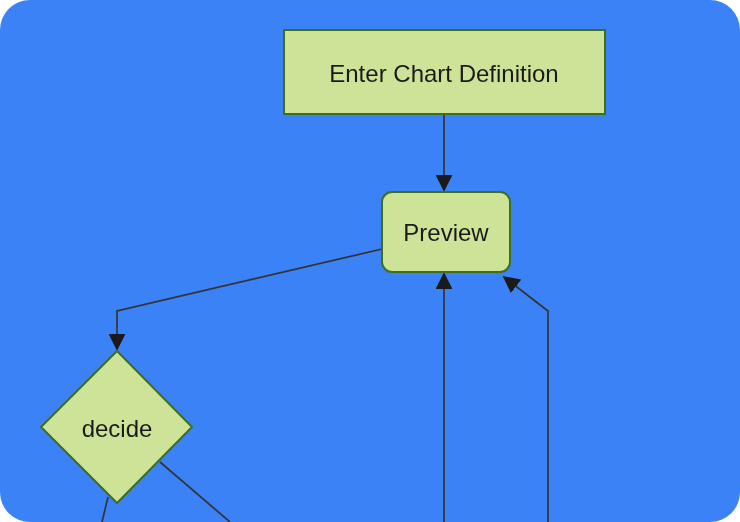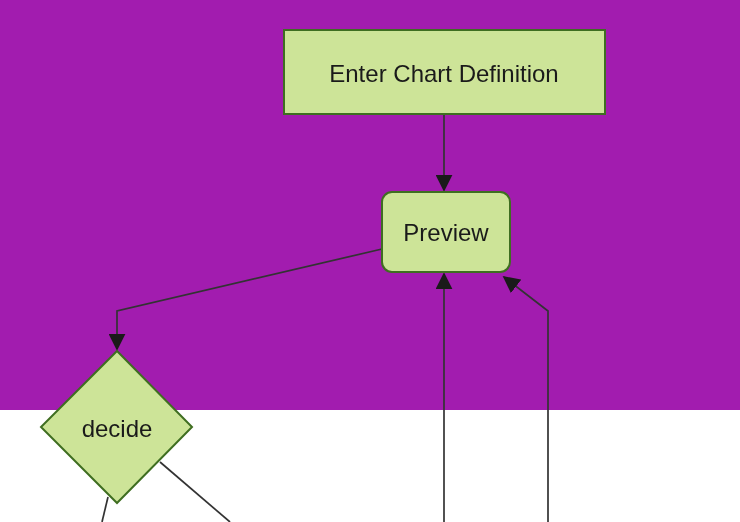--- a/index.html
+++ b/index.html
@@ -7,22 +7,23 @@
     padding: 0;
     background: #ffffff;
     width: 740px;
     height: 522px;
     overflow: hidden;
     font-family: "Liberation Sans", sans-serif;
   }
   .canvas {
     position: relative;
     width: 740px;
-    height: 410px;
-    background: #a21caf;
+    height: 522px;
+    background: #3b82f6;
+    border-radius: 30px;
   }
   svg { display: block; }
   .edge {
     fill: none;
     stroke-width: 1.7px;
   }
   .node-shape {
     stroke-width: 2px;
   }
   .node-label {

